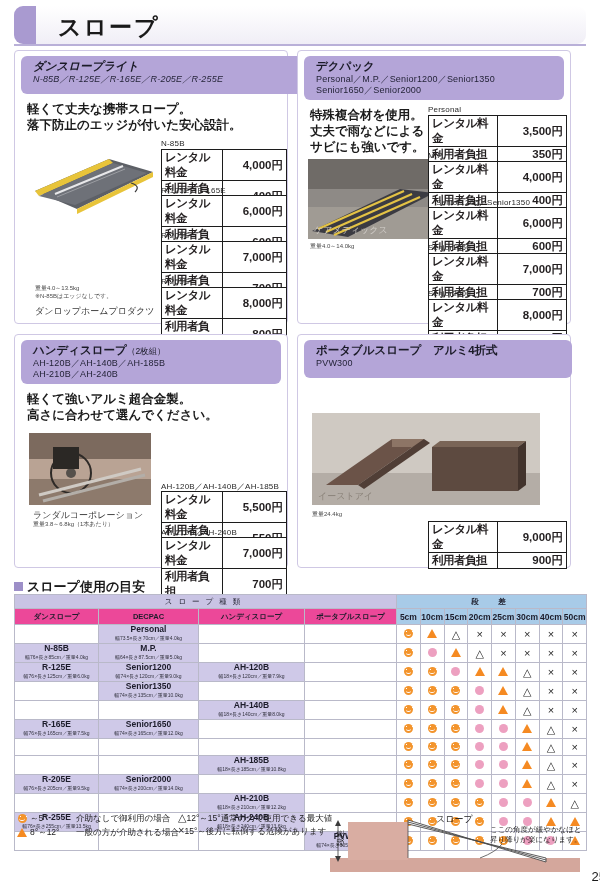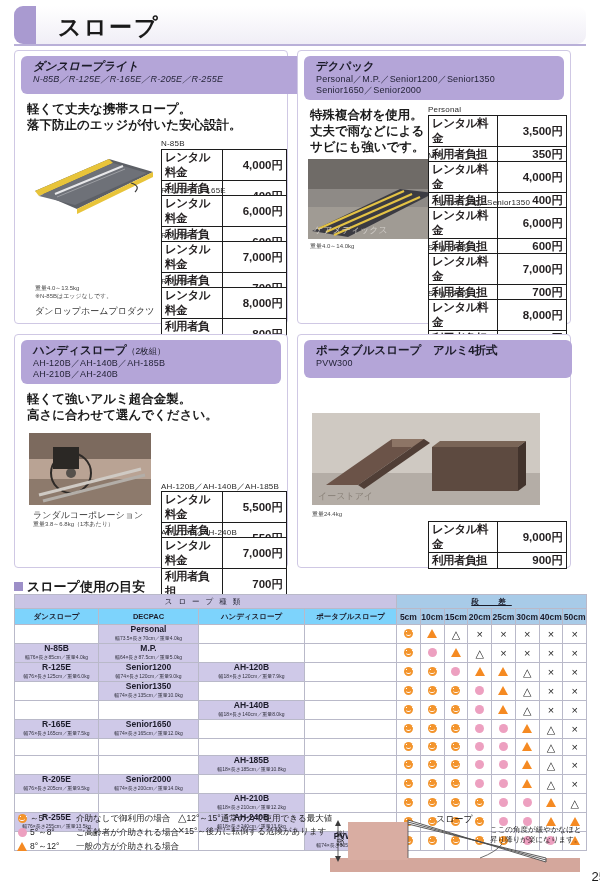--- a/index.html
+++ b/index.html
@@ -55,22 +55,22 @@
 
   
   .chart-title{position:absolute;left:14px;top:578px;font-size:13px;font-weight:bold;color:#1a1a1a;}
   .chart-title .sq{display:inline-block;width:9px;height:9px;background:#9d8fc8;margin-right:4px;}
 
   table.matrix{position:absolute;left:14px;top:594px;border-collapse:collapse;
     width:572px;table-layout:fixed;}
   table.matrix td,table.matrix th{border:1px solid #b9b9c9;padding:0;text-align:center;
     vertical-align:middle;font-size:7.5px;color:#1c1c2a;}
   .grp-slope{background:#c9c4e4;font-size:10px;letter-spacing:6px;font-weight:normal;height:13px;}
-  .grp-step{background:#a8cbe8;font-size:9px;letter-spacing:6px;height:13px;text-decoration:underline;}
-  .colhead{background:#7dd3fc;height:15px;font-size:9.5px;}
+  .grp-step{background:#a8cbe8;font-size:9px;letter-spacing:6px;height:13px;}
+  .colhead{background:#ec4899;height:15px;font-size:9.5px;}
   .colhead.blue{background:#a8cbe8;font-size:8.5px;}
   td.model{height:16px;line-height:9px;padding:1px 0;}
   td.model.fill{background:#cfc9e8;}
   td.model .mn{font-size:8.5px;font-weight:bold;display:block;letter-spacing:0px;}
   td.model .sp{font-size:5px;display:block;color:#33333f;}
   td.sym{height:16px;font-size:10px;}
   .s-smile{display:inline-block;width:9px;height:9px;border-radius:50%;
     background:#f3942c;position:relative;}
   .s-smile::after{content:"";position:absolute;left:1.6px;top:3px;width:5.6px;height:3px;
     border-bottom:1.2px solid #fff;border-radius:0 0 6px 6px;}
@@ -635,25 +635,20 @@
       </tbody>
   </table>
 
   <div class="legend" id="legend-left">
       <div class="row">
         <span class="ic"><span class="s-smile"></span></span>
         <span class="deg">～5°</span>
         <span class="txt">介助なしで御利用の場合</span>
       </div>
       <div class="row">
-        <span class="ic"><span class="s-circle"></span></span>
-        <span class="deg">5°～8°</span>
-        <span class="txt">ご高齢者が介助される場合</span>
-      </div>
-      <div class="row">
         <span class="ic"><span class="s-tri"></span></span>
         <span class="deg">8°～12°</span>
         <span class="txt">一般の方が介助される場合</span>
       </div>
     </div>
   <div class="legend2" id="legend-right">
       <div class="row"><span class="ic"><span class="s-x">△</span></span><span class="deg">12°～15°</span><span class="txt">通常の力で使用できる最大値</span></div>
       <div class="row"><span class="ic"><span class="s-x">×</span></span><span class="deg">15°～</span><span class="txt">後方に転倒する危険があります</span></div>
     </div>
 

